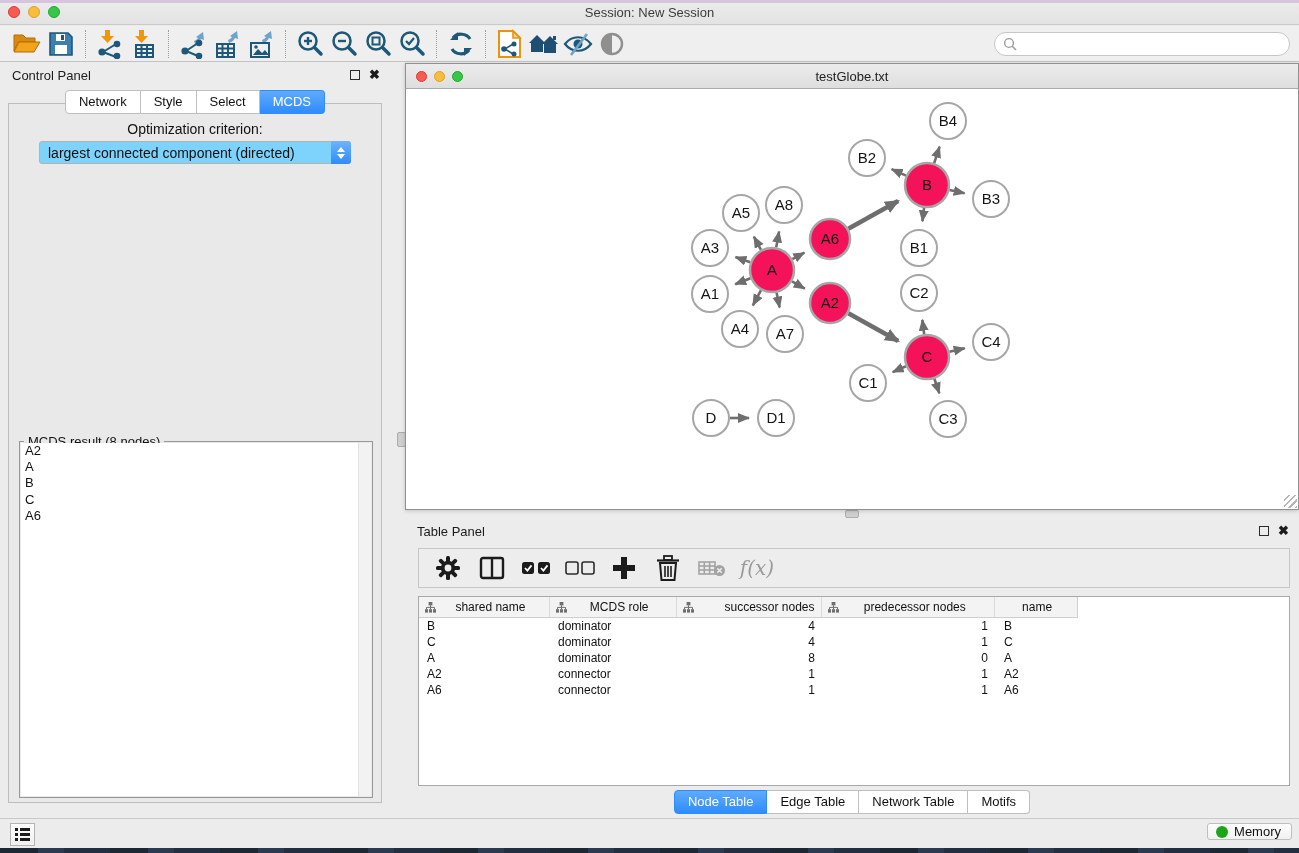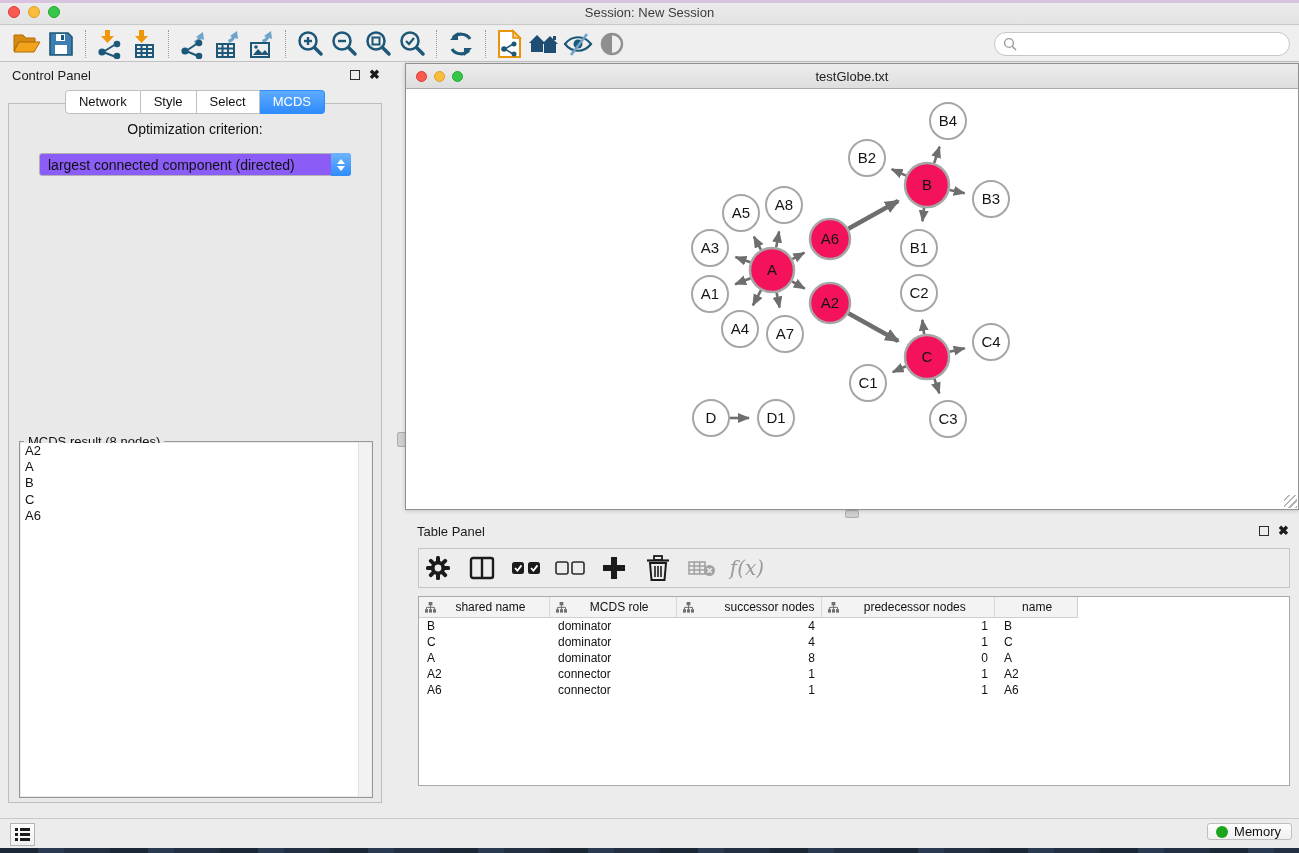--- a/index.html
+++ b/index.html
@@ -39,21 +39,21 @@
   .close-ic { font-size:13px; font-weight:bold; color:#1b1b1b; line-height:10px; }
   .cp-tabs { display:flex; justify-content:center; margin-top:2px; position:relative; z-index:2; }
   .tab { background:#fff; border:1px solid #BFBFBF; border-left-width:0; font-size:13px; color:#111;
     padding:3px 13px 4px; }
   .tab:first-child { border-left-width:1px; border-radius:4px 0 0 4px; }
   .tab:last-child { border-radius:0 4px 4px 0; }
   .tab.active { background:linear-gradient(#5FABFE,#2E8CFC); color:#fff; border-color:#2E8CFC; }
   .cp-content { position:absolute; left:8px; right:8px; top:41px; bottom:7px; background:#E9E9E9;
     border:1px solid #BDBDBD; }
   .opt-label { text-align:center; margin-top:17px; font-size:14px; color:#111; }
-  .selectbox { width:312px; height:23px; margin:16px auto 0; background:#8b5cf6; border:1px solid #B2B2B2;
+  .selectbox { width:312px; height:23px; margin:4px auto 0; background:#7dd3fc; border:1px solid #B2B2B2;
     border-radius:3px; display:flex; align-items:center; position:relative; }
   .selectbox .sel-text { font-size:14px; padding-left:8px; color:#111; flex:1; white-space:nowrap; }
   .stepper { width:20px; height:23px; margin:-1px -1px -1px 0; border-radius:0 3px 3px 0;
     background:linear-gradient(#6FB3FE,#2E8CFC); display:flex; flex-direction:column; align-items:center; justify-content:center; gap:2px; }
   .stepper .chev { width:0; height:0; border-left:4px solid transparent; border-right:4px solid transparent; }
   .chev.up { border-bottom:5px solid #fff; }
   .chev.down { border-top:5px solid #fff; }
   .cp-buttons { display:flex; justify-content:center; gap:14px; margin-top:13px; }
   .mac-btn { background:linear-gradient(#FFFFFF,#F4F4F4); border:1px solid #C2C2C2; border-radius:5px;
     font-size:14px; color:#111; padding:2px 15px 3px; font-family:"Liberation Sans",sans-serif; }
@@ -74,21 +74,21 @@
   .net-titlebar .lights { left:10px; top:7px; gap:7px; }
   .net-titlebar .light { width:11px; height:11px; }
   .net-title { position:absolute; left:0; right:0; top:5px; text-align:center; font-size:13px; color:#222; }
   .net-canvas { position:absolute; left:0; top:25px; width:892px; height:420px; background:#fff; }
   .resize-grip { position:absolute; right:1px; bottom:1px; width:13px; height:13px;
     background:repeating-linear-gradient(135deg, transparent 0 3px, #B5B5B5 3px 4.5px); }
 
   
   .table-panel { position:absolute; left:405px; top:456px; width:894px; height:300px; }
   .tp-toolbar { position:absolute; left:13px; right:9px; top:30px; height:40px; background:#EDEDED;
-    border:1px solid #C6C6C6; display:flex; align-items:center; gap:6px; }
+    border:1px solid #C6C6C6; display:flex; align-items:center; gap:6px; padding-left:10px; }
   .tp-btn { width:38px; height:34px; display:flex; align-items:center; justify-content:center; }
   .fx-label { font-family:"DejaVu Serif", serif; font-style:italic; color:#9A9A9A; font-size:20px; margin-left:2px; }
   .tp-table { position:absolute; left:13px; right:9px; top:78px; height:190px; background:#fff; border:1px solid #A9A9A9; overflow:hidden; }
   .tbl-header { display:flex; height:21px; border-bottom:1px solid #CFCFCF; background:#F3F3F3; width:659px; border-right:1px solid #CFCFCF; }
   .th-cell { display:flex; align-items:center; border-right:1px solid #D9D9D9; padding:0 4px 0 6px; }
   .th-cell:last-child { border-right:none; }
   .th-label { flex:1; text-align:center; font-size:12px; color:#111; }
   .tbl-row { display:flex; height:16px; align-items:center; }
   .td-cell { font-size:12px; color:#111; padding:0 8px; white-space:nowrap; }
   .tp-tabs { position:absolute; left:0; right:0; top:270px; display:flex; justify-content:center; }
@@ -604,20 +604,26 @@
             </div>
             <div class="tbl-row">
               <div class="td-cell" style="width: 131px; text-align: left;">A6</div>
               <div class="td-cell" style="width: 127px; text-align: left;">connector</div>
               <div class="td-cell" style="width: 146px; text-align: right;">1</div>
               <div class="td-cell" style="width: 173px; text-align: right;">1</div>
               <div class="td-cell" style="width: 82px; text-align: left;">A6</div>
             </div>
           </div>
       </div>
+      <div class="tp-tabs cp-tabs">
+          <div class="tab active">Node Table</div>
+          <div class="tab">Edge Table</div>
+          <div class="tab">Network Table</div>
+          <div class="tab">Motifs</div>
+        </div>
     </div>
   </div>
 
   <div class="statusbar">
     <div class="list-btn">
       <svg width="15" height="13" viewBox="0 0 15 13">
         <g fill="#1b1b1b">
           <rect x="0" y="0" width="3" height="3"></rect>
             <rect x="5" y="0" width="10" height="3"></rect>
           <rect x="0" y="5" width="3" height="3"></rect>

